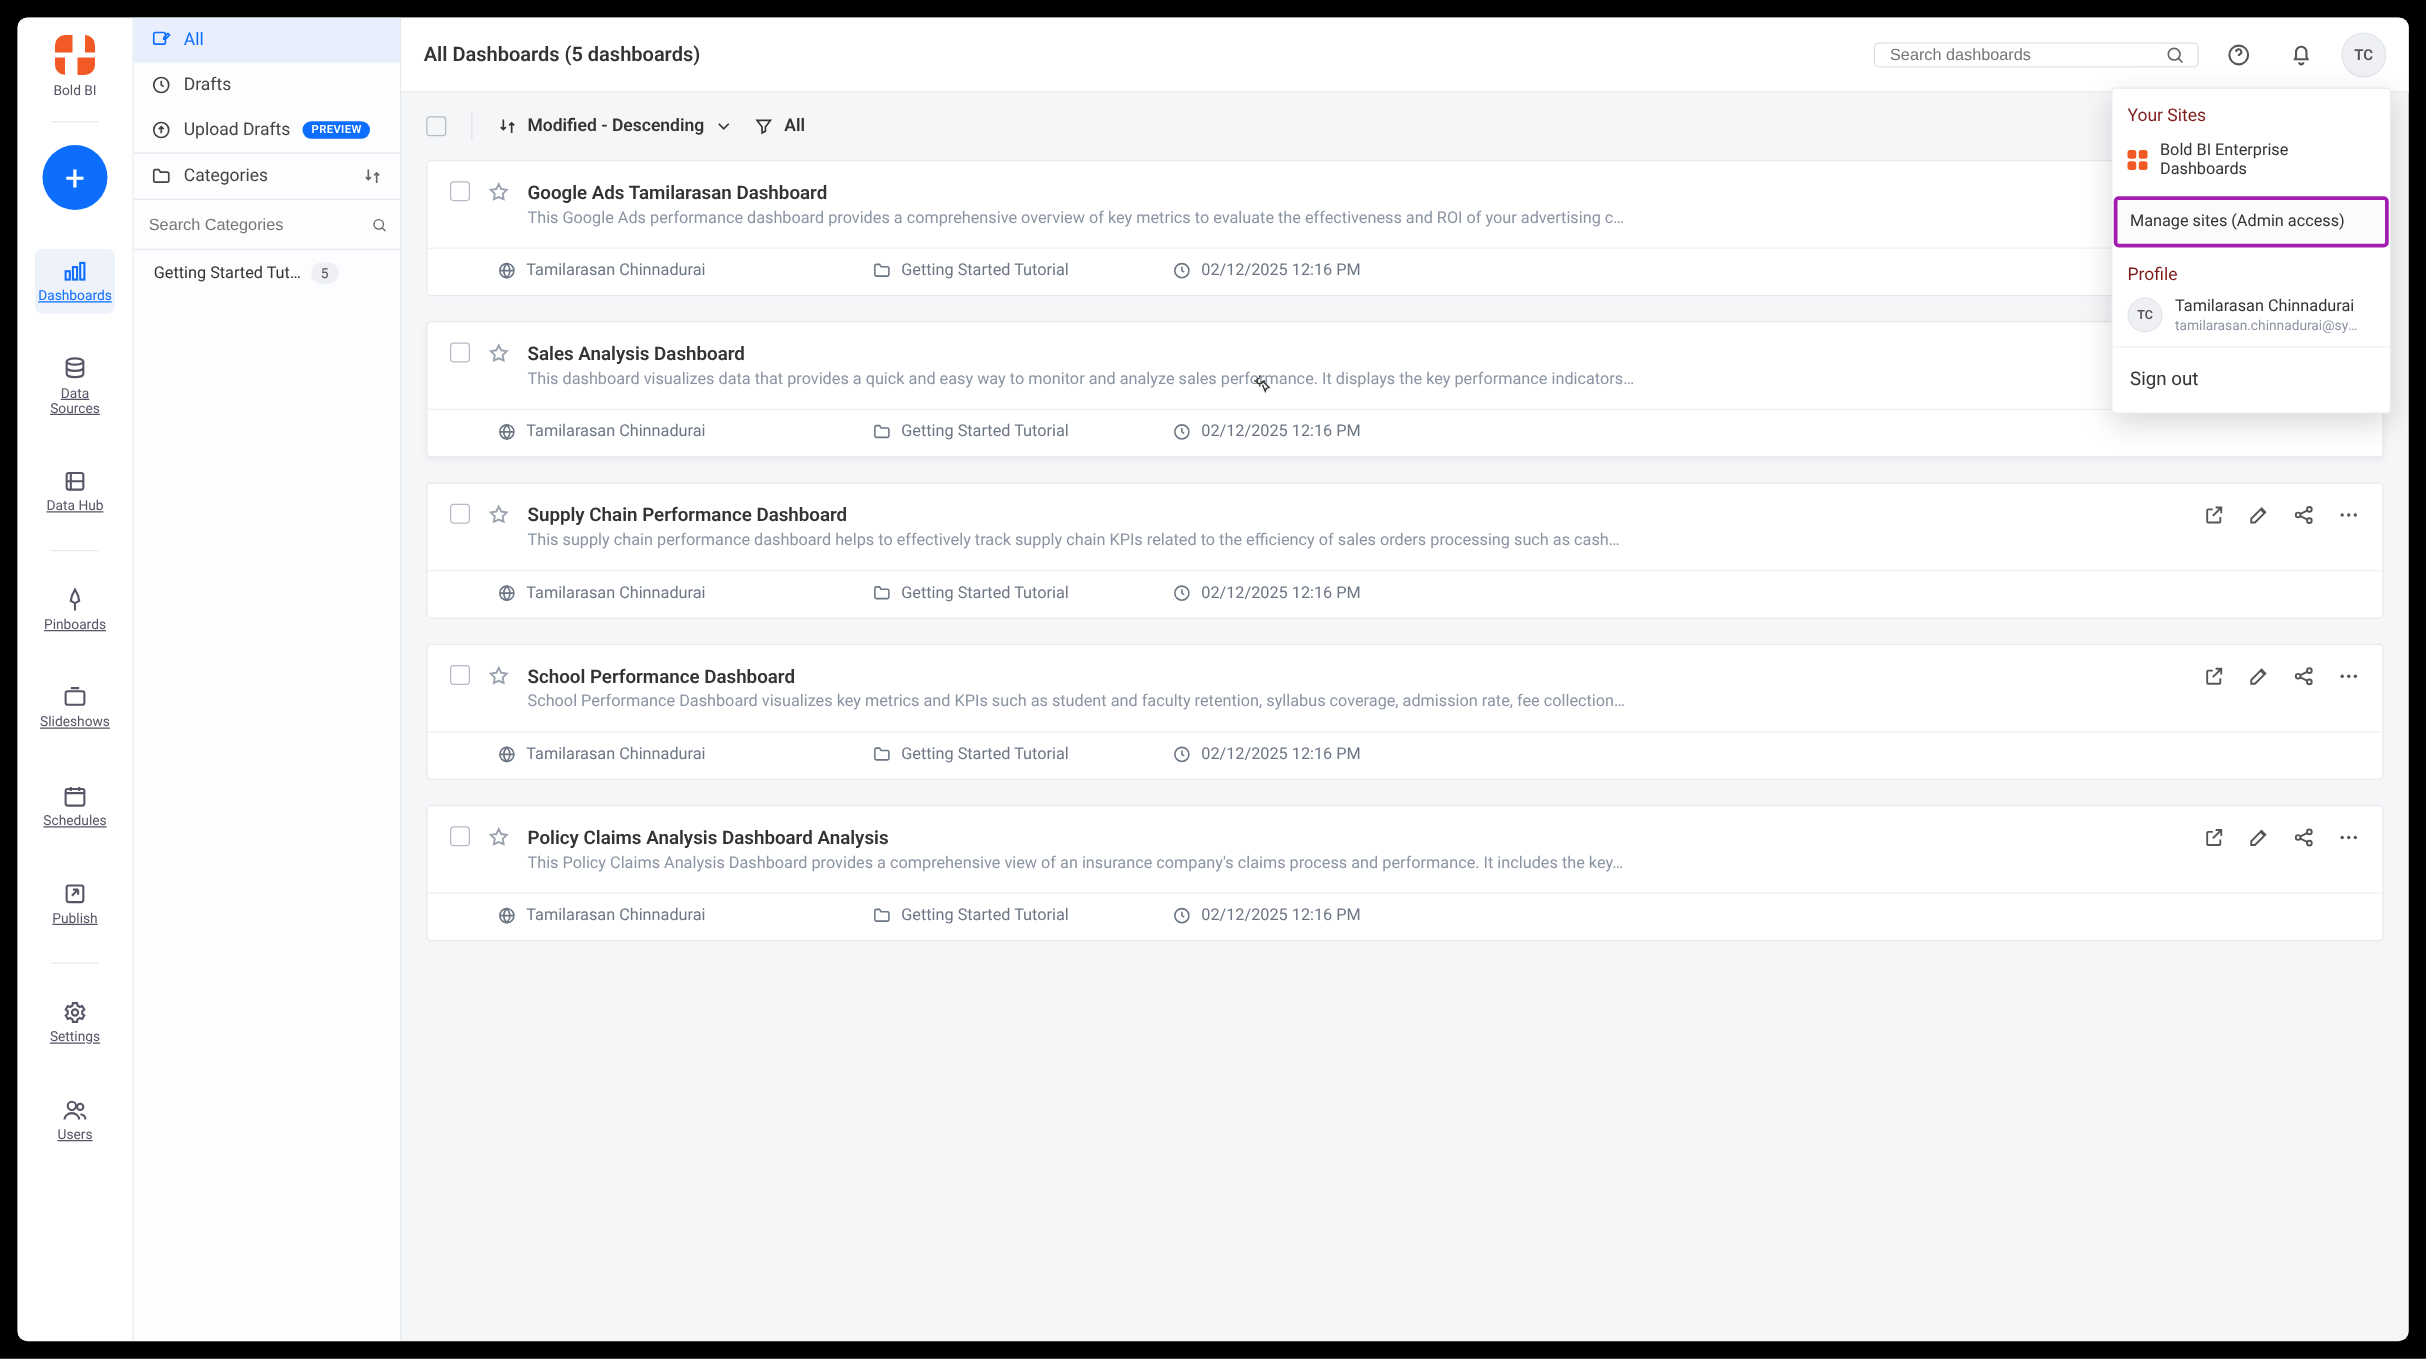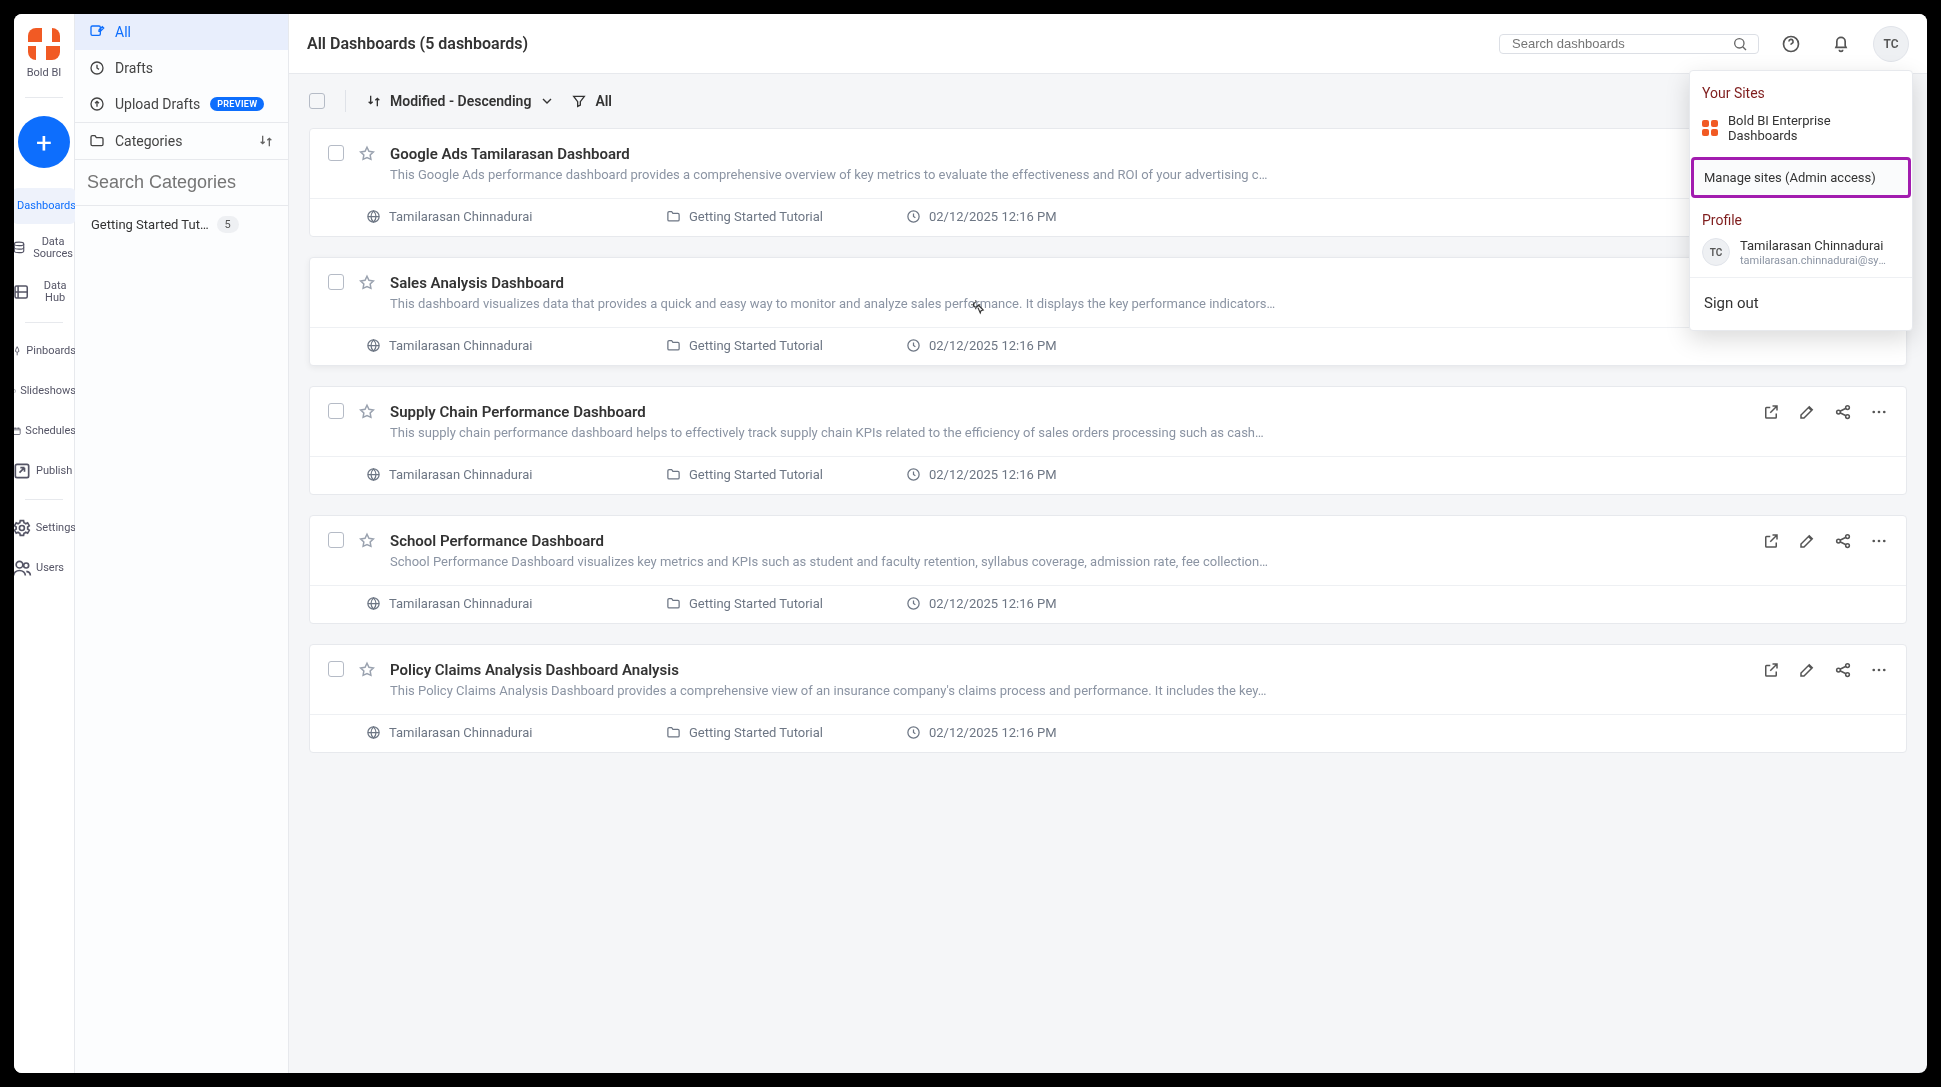--- a/index.html
+++ b/index.html
@@ -13,21 +13,21 @@
   .frame {
     position: absolute;
     top: 14px; left: 14px; right: 14px; bottom: 14px;
     background: #f5f6f8;
     border-radius: 8px;
     overflow: hidden;
     display: flex;
   }
   
   .rail {
-    width: 61px;
+    width: 93px;
     background: #fff;
     border-right: 1px solid #e7e9ed;
     display: flex;
     flex-direction: column;
     align-items: center;
     padding: 14px 0;
   }
   .brand-logo {
     width: 32px; height: 32px;
     display: grid;
@@ -42,22 +42,22 @@
   .brand-logo span:nth-child(3){ border-bottom-left-radius:8px; width:8px;}
   .brand-logo span:nth-child(4){ border-bottom-right-radius:8px; }
   .brand-name { font-size:11px; color:#556; margin-bottom:10px;}
   .rail-divider { width:38px; height:1px; background:#e7e9ed; margin:8px 0; }
   .plus-btn {
     width:52px; height:52px; border-radius:50%; background:#0d6efd;
     color:#fff; font-size:28px; display:flex; align-items:center; justify-content:center;
     margin:10px 0 18px; cursor:pointer;
   }
   .rail-item {
-    width:64px; padding:8px 0; display:flex; flex-direction:row; align-items:center;
-    gap:4px; cursor:pointer; color:#556; border-radius:6px; margin:2px 0;
+    width:64px; padding:8px 0; display:flex; flex-direction:column; align-items:center;
+    gap:4px; cursor:pointer; color:#556; border-radius:6px; margin:13px 0;text-decoration:underline;
   }
   .rail-item.active { background:#eef2fb; color:#0d6efd;}
   .rail-item svg { width:20px; height:20px; }
   .rail-item span { font-size:11px; text-align:center; line-height:1.1;}
   
   .navpanel {
     width:214px; background:#fcfdfe; border-right:1px solid #e7e9ed;
     display:flex; flex-direction:column;
   }
   .nav-row {
@@ -68,21 +68,21 @@
   .nav-row svg { width:16px; height:16px; flex:0 0 auto; }
   .badge-preview {
     background:#0d6efd; color:#fff; font-size:9px; font-weight:600;
     border-radius:10px; padding:2px 7px; letter-spacing:0.3px;
   }
   .nav-row .trail { margin-left:auto; color:#666;}
   .nav-row.cat { border-top:1px solid #e7e9ed; border-bottom:1px solid #e7e9ed;}
   .search-cat {
     display:flex; align-items:center; padding:6px 10px; border-bottom:1px solid #e7e9ed;
   }
-  .search-cat input { flex:1; border:none; outline:none; font-size:18px; padding:6px 2px; background:transparent;}
+  .search-cat input { flex:1; border:none; outline:none; font-size:13px; padding:6px 2px; background:transparent;}
   .cat-item { display:flex; align-items:center; gap:8px; padding:10px 16px; font-size:13px; color:#333;}
   .cat-count { background:#eef0f3; border-radius:10px; font-size:11px; padding:2px 8px; color:#555;}
   
   .main { flex:1; display:flex; flex-direction:column; position:relative; }
   .topbar {
     height:60px; background:#fff; border-bottom:1px solid #e7e9ed;
     display:flex; align-items:center; padding:0 18px; gap:14px;
   }
   .page-title { font-size:16px; font-weight:600; color:#333;text-align:center; }
   .spacer { flex:1; }

